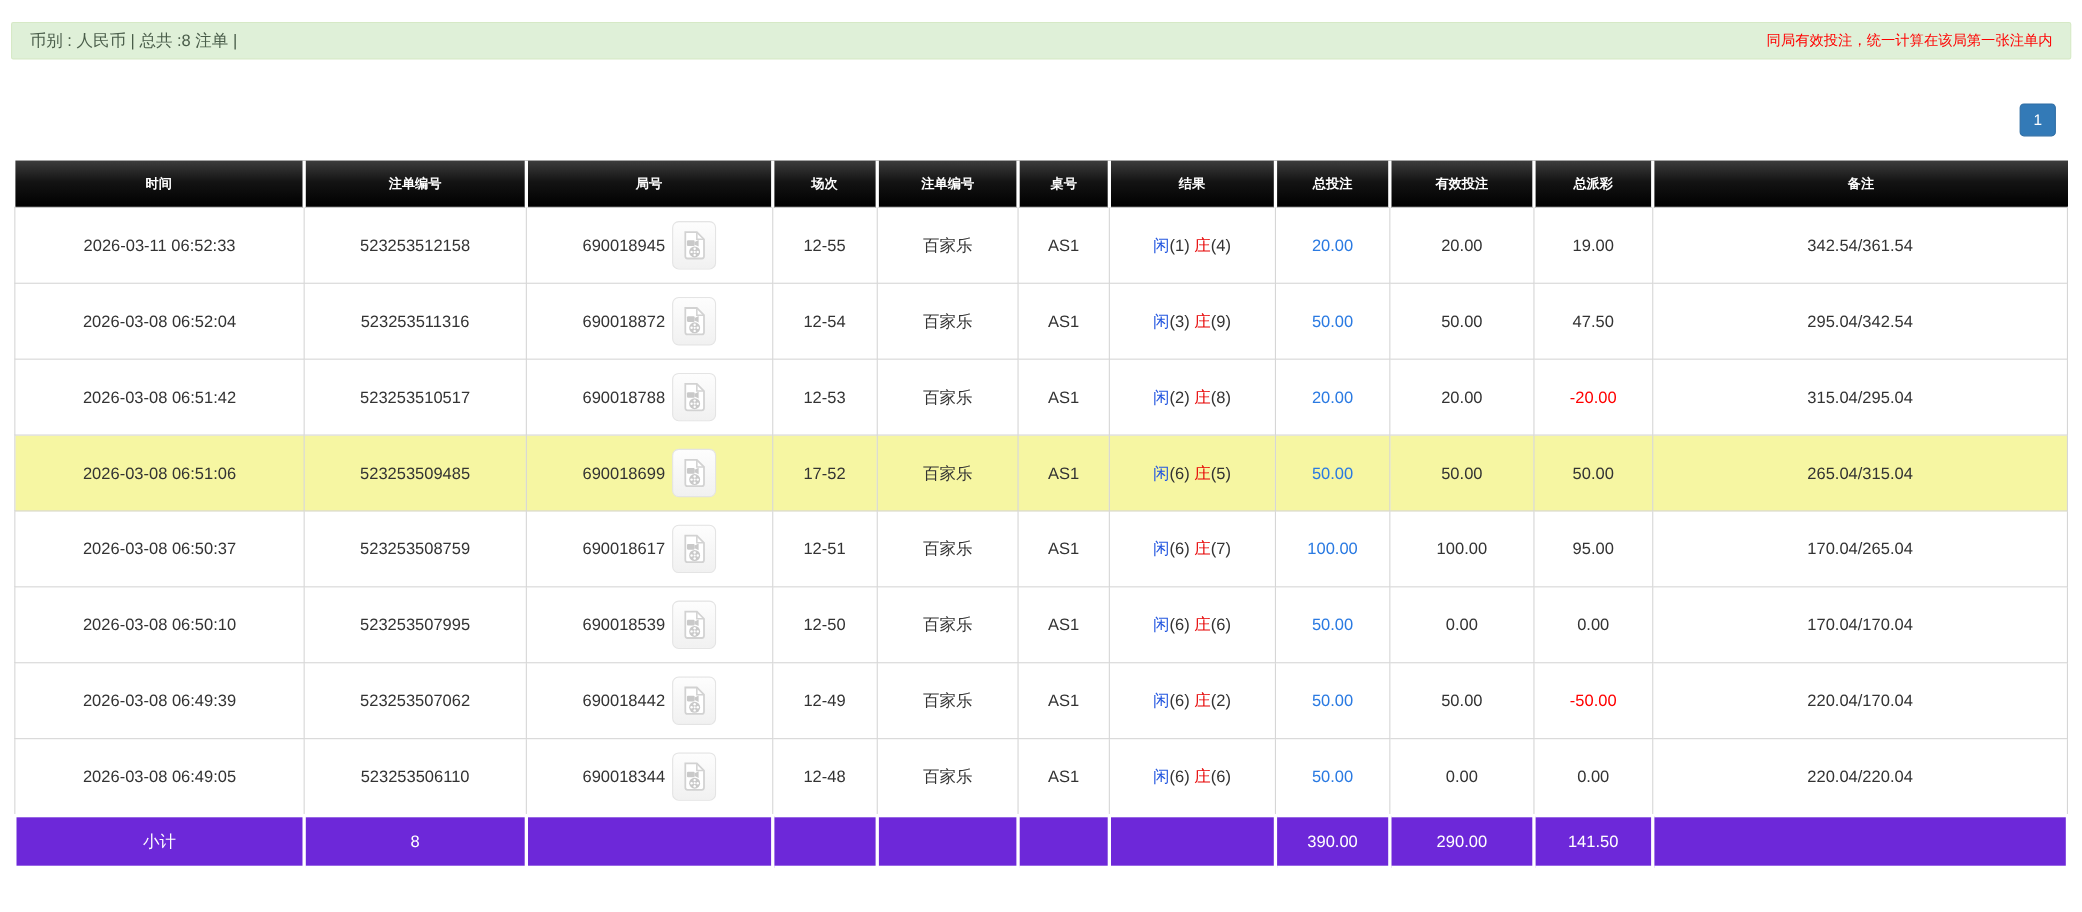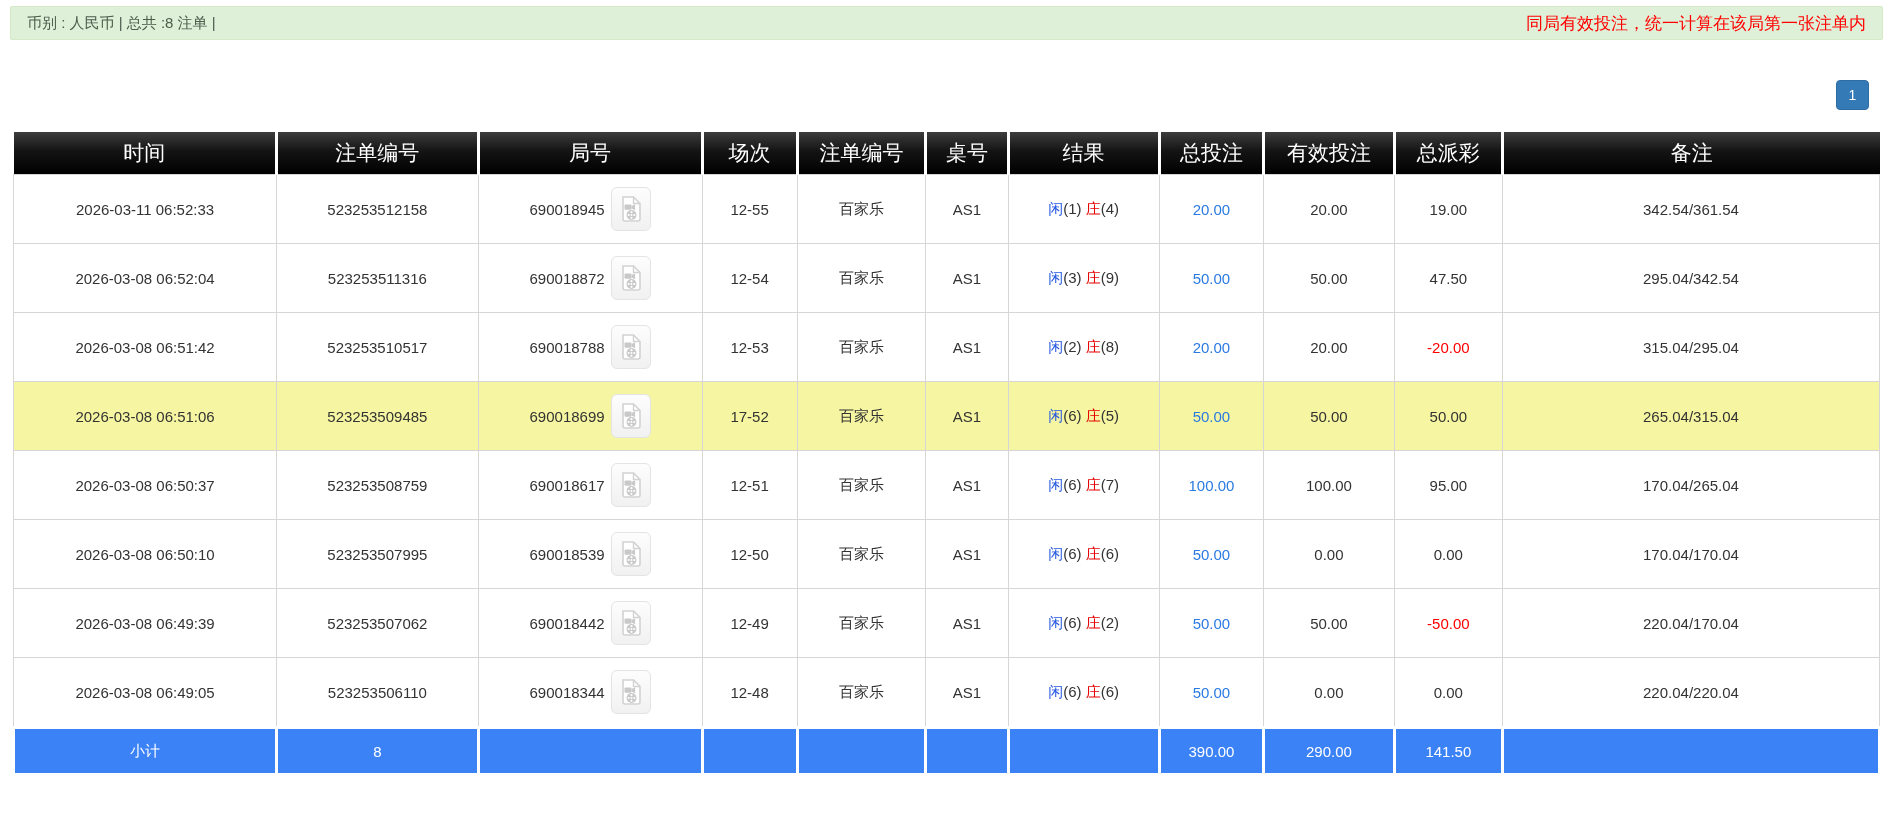--- a/index.html
+++ b/index.html
@@ -10,38 +10,38 @@
   }
   body {
     width: 1893px;
     height: 829px;
     overflow: hidden;
     position: relative;
   }
 
   
   .topbar {
-    margin: 6px 10px 0 10px;
+    margin: 20px 10px 0 10px;
     height: 34px;
     background: #dff0d8;
     border: 1px solid #d6e9c6;
     display: flex;
     align-items: center;
     justify-content: space-between;
     padding: 0 16px;
     box-sizing: border-box;
     border-radius: 2px;
   }
   .topbar .left-text {
     color: #4a5d4a;
     font-size: 15px;
   }
   .topbar .right-text {
     color: #ff0000;
-    font-size: 17px;
+    font-size: 13px;
   }
 
   
   .pager-row {
     display: flex;
     justify-content: flex-end;
     margin: 40px 24px 0 0;
   }
   .page-btn {
     min-width: 33px;
@@ -63,45 +63,45 @@
     margin: 22px 12px 0 12px;
     width: 1869px;
     table-layout: fixed;
     border-collapse: collapse;
     font-size: 15px;
     color: #333333;
   }
   table.bets th {
     background: linear-gradient(180deg, #3d3d3d 0%, #141414 45%, #000000 100%);
     color: #ffffff;
-    font-weight: normal;
+    font-weight: bold;
     height: 40px;
     border-right: 3px solid #ffffff;
     border-left: 3px solid #ffffff;
     text-align: center;
-    font-size: 21px;
+    font-size: 12px;
   }
   table.bets th:first-child { border-left: none; }
   table.bets th:last-child { border-right: none; }
 
   table.bets tbody td {
     height: 66px;
     border: 1px solid #d6d6d6;
     text-align: center;
     background: #ffffff;
     vertical-align: middle;
   }
   table.bets tbody tr.highlight td {
     background: #f6f6a2;
     margin-left: 24px;
   }
 
   table.bets tfoot td {
     height: 42px;
-    background: #3b82f6;
+    background: #6d28d9;
     color: #ffffff;
     border: 3px solid #ffffff;
     text-align: center;
     font-size: 15px;
   }
 
   .round-cell-inner {
     display: inline-flex;
     align-items: center;
     gap: 6px;

